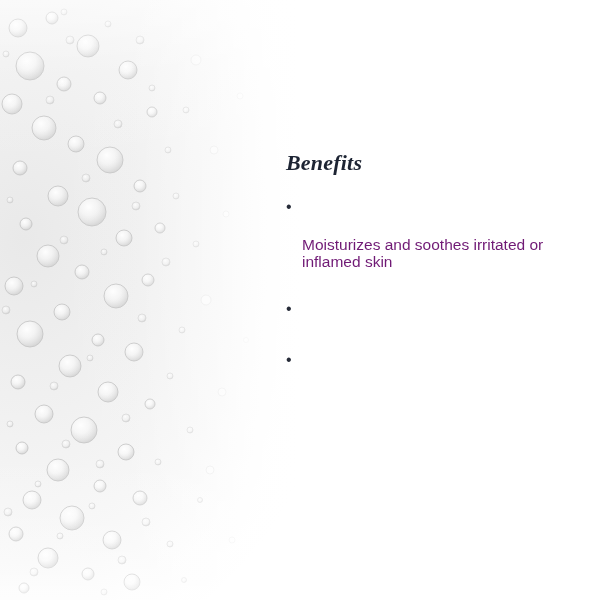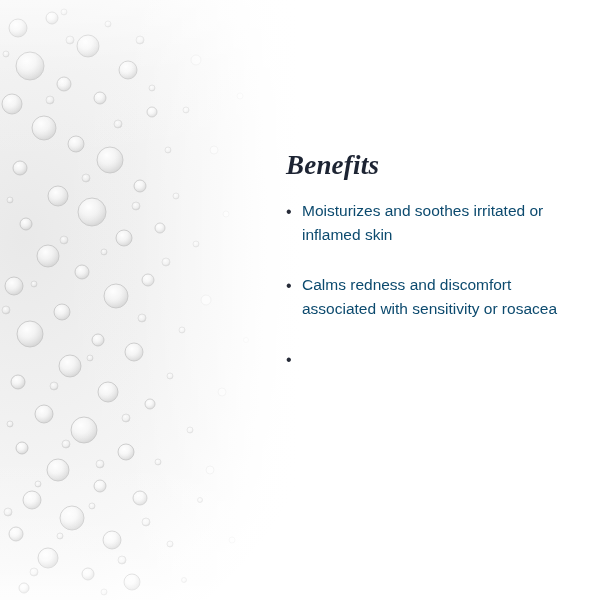--- a/index.html
+++ b/index.html
@@ -67,21 +67,21 @@
   
   .content {
     position: absolute;
     left: 286px;
     top: 150px;
     width: 300px;
   }
   .heading {
     font-family: "Liberation Serif", serif;
     font-style: italic;
-    font-size: 27px;
+    font-size: 22px;
     color: #1d2433;
     margin: 0 0 18px 0;
     letter-spacing: 0.2px;
   }
   .benefit-list {
     list-style: none;
     margin: 0;
     padding: 0;
   }
   .benefit-item {
@@ -94,23 +94,24 @@
     flex: 0 0 auto;
     width: 16px;
     font-size: 16px;
     line-height: 25px;
     color: #262b38;
     text-align: left;
   }
   .benefit-text {
     font-family: "Liberation Sans", sans-serif;
     font-size: 15.5px;
-    line-height: 24px;
-    color: #0c4a6e;
+    line-height: 17px;
+    color: #701a75;
     max-width: 270px;
+    margin-top: 42px;
   }
 </style>
 </head>
 <body>
 
 <div class="canvas">
 
   <div class="texture">
     <svg class="drops" width="300" height="600" viewBox="0 0 300 600">
       <defs>
@@ -236,21 +237,20 @@
 
   <div class="content">
     <h2 class="heading">Benefits</h2>
     <ul class="benefit-list">
       <li class="benefit-item">
         <span class="bullet">•</span>
         <span class="benefit-text">Moisturizes and soothes irritated or inflamed skin</span>
       </li>
       <li class="benefit-item">
         <span class="bullet">•</span>
-        <span class="benefit-text">Calms redness and discomfort associated with sensitivity or rosacea</span>
       </li>
       <li class="benefit-item">
         <span class="bullet">•</span>
       </li>
     </ul>
   </div>
 
 </div>
 
 </body></html>

